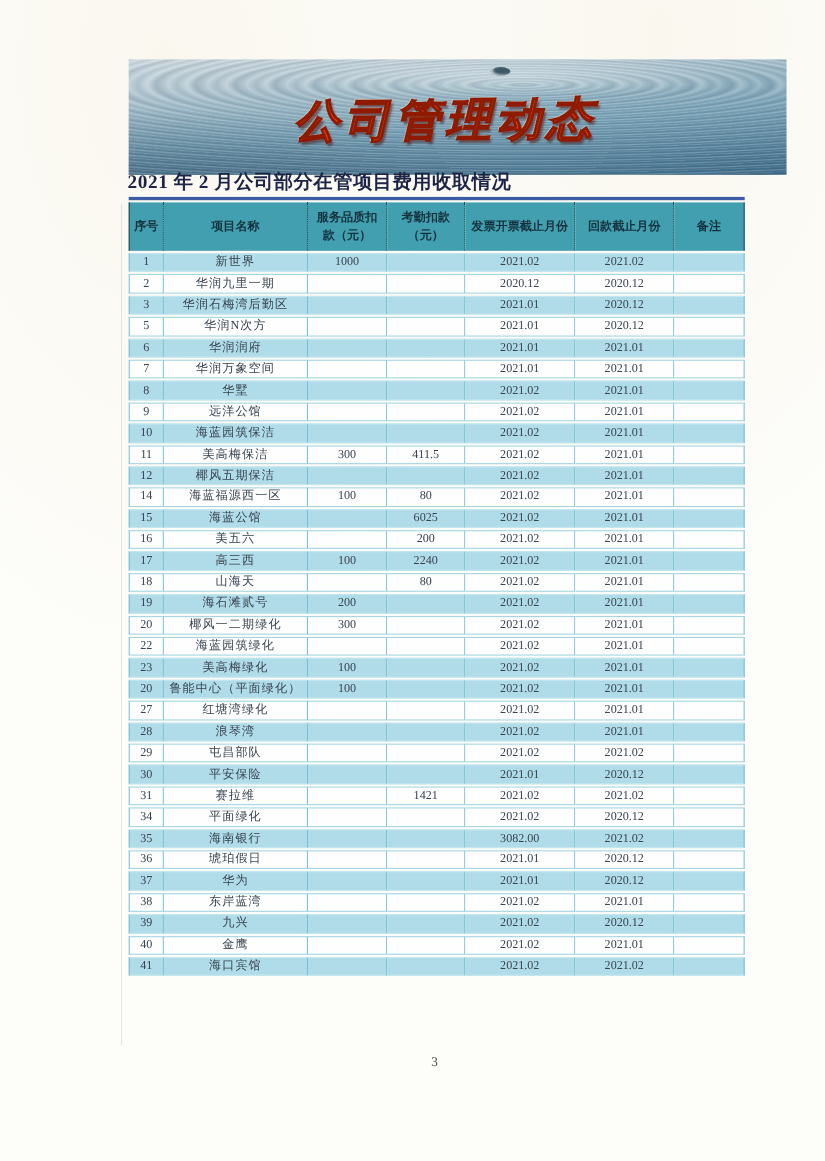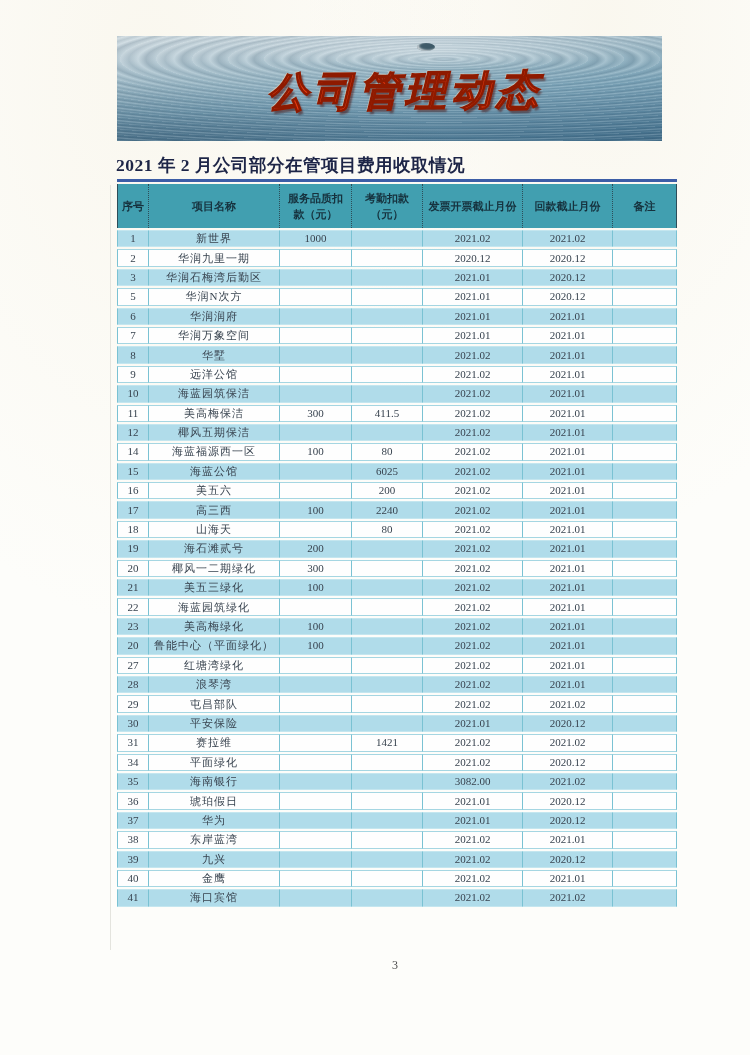--- a/index.html
+++ b/index.html
@@ -10,21 +10,21 @@
     position:relative;overflow:hidden;
   }
   .page{position:absolute;inset:0;background:
     radial-gradient(ellipse at 20% 6%, rgba(240,230,205,0.25), transparent 40%),
     radial-gradient(ellipse at 80% 3%, rgba(240,230,205,0.25), transparent 35%),
     #fdfdfa;}
   .scan-line{position:absolute;left:110px;top:185px;width:1px;height:765px;background:#e4e4de;}
 
   
   .banner{
-    position:absolute;left:117px;top:36px;width:545px;height:105px;
+    position:absolute;left:117px;top:54px;width:598px;height:105px;
     background:
       radial-gradient(ellipse 60% 30% at 58% 14%, rgba(255,255,255,0.35), transparent 60%),
       repeating-radial-gradient(ellipse 135% 95% at 60% 22%,
         rgba(26,56,80,0.00) 0px, rgba(26,56,80,0.16) 10px,
         rgba(235,244,248,0.20) 18px, rgba(26,56,80,0.10) 27px,
         rgba(255,255,255,0.12) 36px),
       radial-gradient(ellipse at 0% 115%, rgba(20,50,75,0.40), transparent 45%),
       linear-gradient(176deg,#d2dde2 0%,#bcced7 18%,#9ab8c6 38%,#7ea6ba 56%,#648ea6 74%,#4c7893 90%,#416c88 100%);
     overflow:hidden;
   }
@@ -269,29 +269,20 @@
           </tr>
           <tr>
             <td>20</td>
             <td class="name">椰风一二期绿化</td>
             <td>300</td>
             <td></td>
             <td>2021.02</td>
             <td>2021.01</td>
             <td></td>
           </tr>
-          <tr class="alt">
-            <td>21</td>
-            <td class="name">美五三绿化</td>
-            <td>100</td>
-            <td></td>
-            <td>2021.02</td>
-            <td>2021.01</td>
-            <td></td>
-          </tr>
           <tr>
             <td>22</td>
             <td class="name">海蓝园筑绿化</td>
             <td></td>
             <td></td>
             <td>2021.02</td>
             <td>2021.01</td>
             <td></td>
           </tr>
           <tr class="alt">

